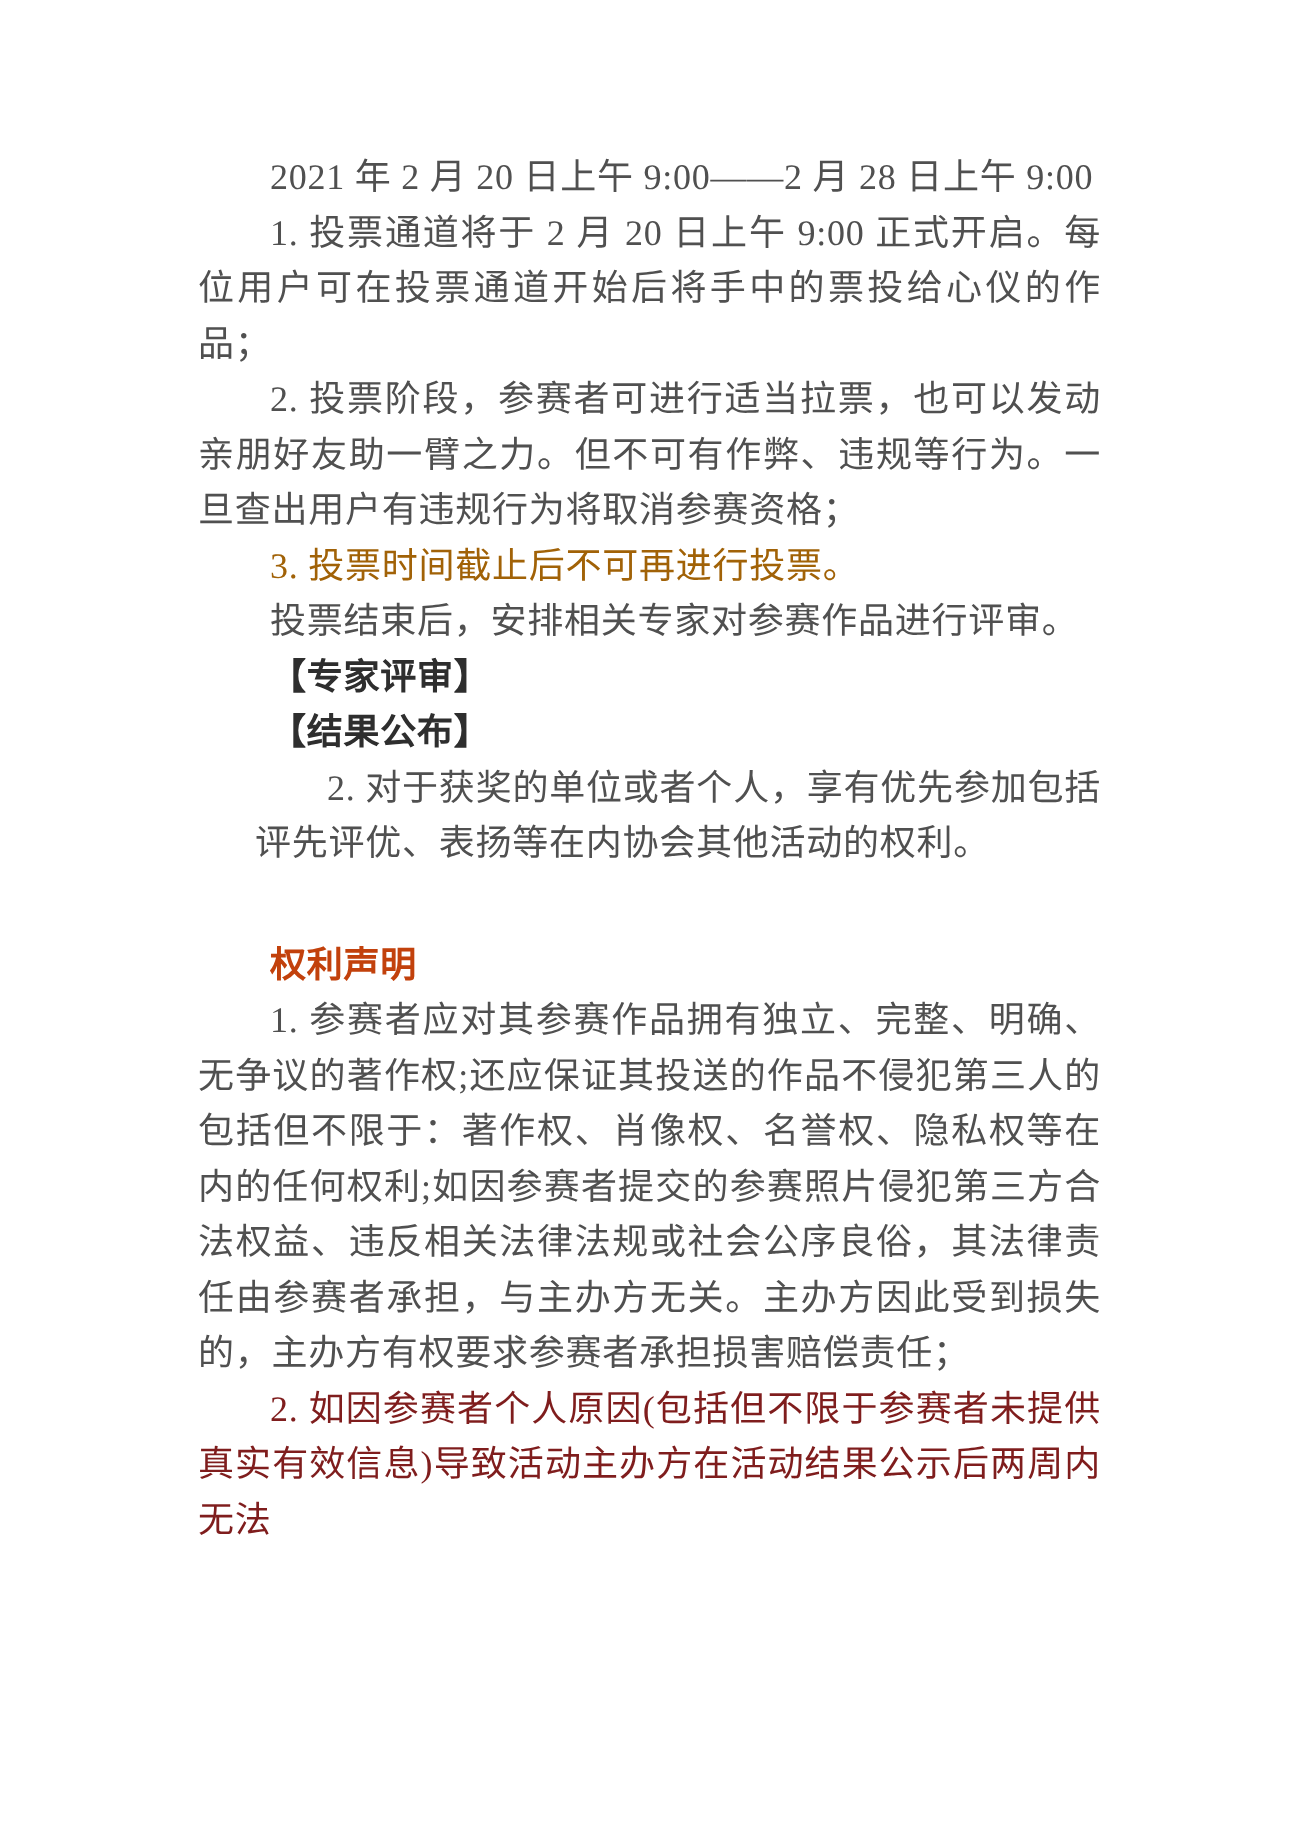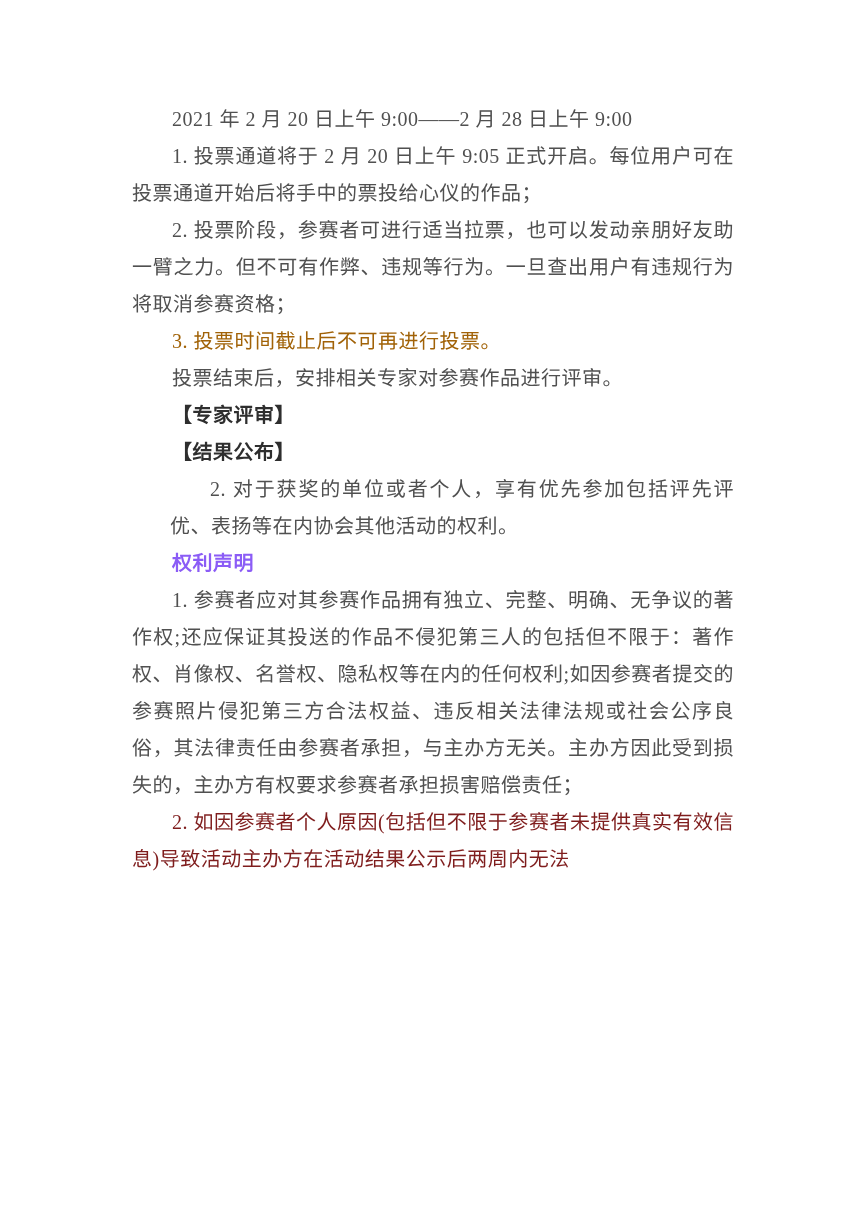--- a/index.html
+++ b/index.html
@@ -17,45 +17,45 @@
   }
   .content {
     position: absolute;
     left: 132px;
     top: 101px;
     width: 602px;
   }
   .para {
     margin: 0;
     padding: 0;
-    font-size: 20px;
+    font-size: 24px;
     line-height: 37px;
     color: #505050;
     text-align: justify;
     text-justify: inter-ideograph;
     text-indent: 2em;
     letter-spacing: 0.5px;
     font-weight: 400;
   }
   .para.heading {
     font-weight: 700;
     color: #2e2e2e;
     text-align: left;
   }
 </style>
 </head>
 <body>
 
 <div class="page" style="background: rgb(255, 255, 255);">
   <div class="content">
       <p class="para" style="color: rgb(80, 80, 80);">2021 年 2 月 20 日上午 9:00——2 月 28 日上午 9:00</p>
-      <p class="para" style="color: rgb(80, 80, 80);">1. 投票通道将于 2 月 20 日上午 9:05 正式开启。每位用户可在投票通道开始后将手中的票投给心仪的作品；</p>
+      <p class="para" style="color: rgb(80, 80, 80);">1. 投票通道将于 2 月 20 日上午 9:00 正式开启。每位用户可在投票通道开始后将手中的票投给心仪的作品；</p>
       <p class="para" style="color: rgb(80, 80, 80);">2. 投票阶段，参赛者可进行适当拉票，也可以发动亲朋好友助一臂之力。但不可有作弊、违规等行为。一旦查出用户有违规行为将取消参赛资格；</p>
       <p class="para" style="color: #a16207;">3. 投票时间截止后不可再进行投票。</p>
       <p class="para" style="color: rgb(80, 80, 80);">投票结束后，安排相关专家对参赛作品进行评审。</p>
       <p class="para heading" style="color: rgb(46, 46, 46);">【专家评审】</p>
       <p class="para heading" style="color: rgb(46, 46, 46);">【结果公布】</p>
       <p class="para" style="color: rgb(80, 80, 80); margin-left: 38px;">2. 对于获奖的单位或者个人，享有优先参加包括评先评优、表扬等在内协会其他活动的权利。</p>
-      <p class="para heading" style="color: #8b5cf6;">权利声明</p>
+      <p class="para heading" style="color: #c2410c; margin-top: 44px;">权利声明</p>
       <p class="para" style="color: rgb(80, 80, 80);">1. 参赛者应对其参赛作品拥有独立、完整、明确、无争议的著作权;还应保证其投送的作品不侵犯第三人的包括但不限于：著作权、肖像权、名誉权、隐私权等在内的任何权利;如因参赛者提交的参赛照片侵犯第三方合法权益、违反相关法律法规或社会公序良俗，其法律责任由参赛者承担，与主办方无关。主办方因此受到损失的，主办方有权要求参赛者承担损害赔偿责任；</p>
       <p class="para" style="color: #7f1d1d;">2. 如因参赛者个人原因(包括但不限于参赛者未提供真实有效信息)导致活动主办方在活动结果公示后两周内无法</p>
     </div>
 </div>
 
 </body></html>

